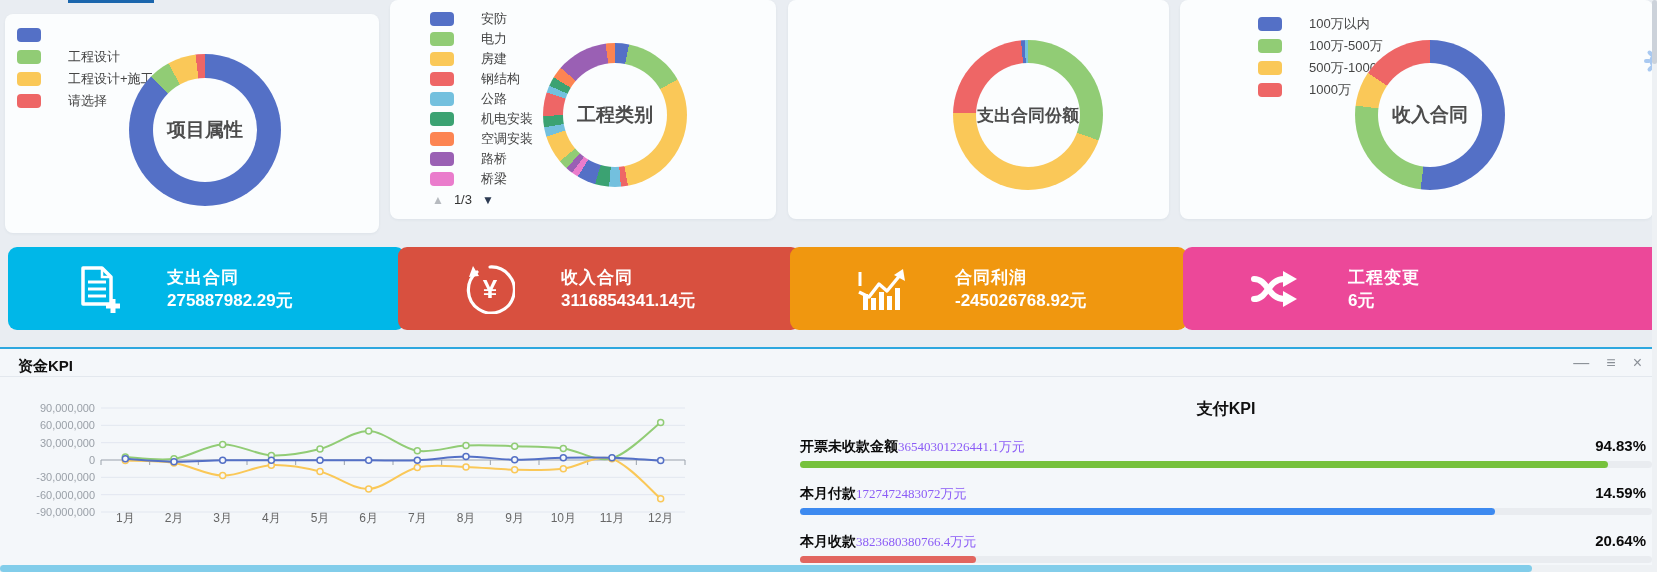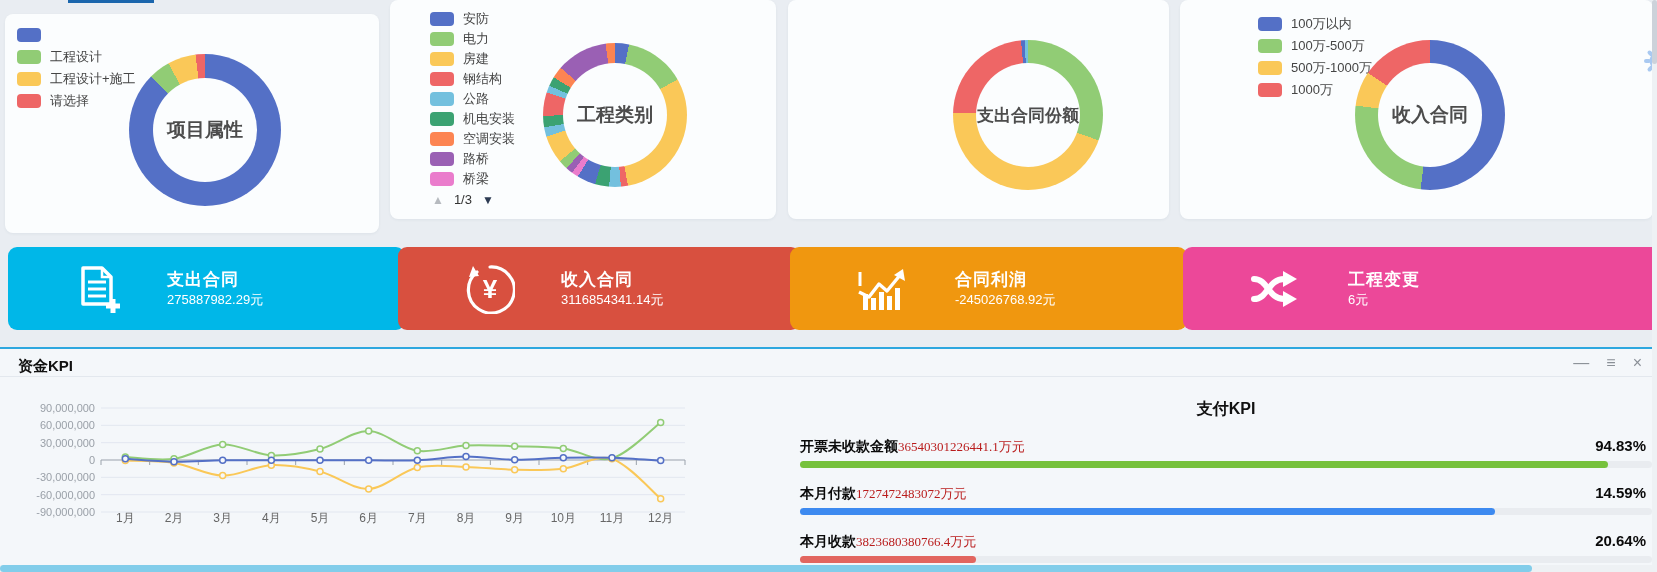--- a/index.html
+++ b/index.html
@@ -8,21 +8,21 @@
   
   .tab-indicator{position:absolute;left:68px;top:0;width:86px;height:3px;background:#1b66ad;}
   
   .panel{position:absolute;top:0;height:219px;background:#fbfdfe;border-radius:8px;
          box-shadow:0 1px 3px rgba(40,60,90,.06);}
   .p1{left:5px;width:374px;margin-top:14px;} .p2{left:390px;width:386px;}
   .p3{left:788px;width:381px;} .p4{left:1180px;width:473px;}
   .legend{position:absolute;display:flex;flex-direction:column;}
   .p1 .legend{left:12px;top:10px;} .p2 .legend{left:40px;top:9px;}
   .p3 .legend{left:60px;top:13px;} .p4 .legend{left:78px;top:13px;}
-  .legend-item{display:flex;align-items:center;gap:9px;height:22px;cursor:pointer;}
+  .legend-item{display:flex;align-items:center;gap:27px;height:22px;cursor:pointer;}
   .p2 .legend-item{height:20px;}
   .swatch{width:24px;height:14px;border-radius:4px;flex:0 0 auto;}
   .legend-label{font-size:13px;color:#454545;white-space:nowrap;}
   .donut{position:absolute;border-radius:50%;}
   .hole{position:absolute;background:#fbfdfe;border-radius:50%;
         display:flex;align-items:center;justify-content:center;}
   .donut-title{font-size:19px;font-weight:bold;color:#4c4c4c;white-space:nowrap;}
   .d1{left:124px;top:40px;width:152px;height:152px;} .d1 .hole{inset:24px;}
   .d2{left:153px;top:43px;width:144px;height:144px;} .d2 .hole{inset:20px;}
   .d3{left:165px;top:40px;width:150px;height:150px;} .d3 .hole{inset:23px;}
@@ -33,34 +33,34 @@
   .pager-up{color:#b6babf;font-size:12px;cursor:pointer;}
   .pager-down{color:#2c3a52;font-size:12px;cursor:pointer;}
   
   .card{position:absolute;top:247px;height:83px;border-radius:9px;display:flex;
         align-items:center;color:#fff;cursor:pointer;padding-left:25px;}
   .c1{left:8px;width:372px;} .c2{left:398px;width:377px;}
   .c3{left:790px;width:372px;} .c4{left:1183px;width:460px;}
   .card-icon{margin-left:42px;display:flex;}
   .card-text{margin-left:46px;}
   .card-title{font-size:17px;font-weight:bold;letter-spacing:1px;}
-  .card-value{font-size:13px;font-weight:normal;}
+  .card-value{font-size:17px;font-weight:bold;}
   
   .funds{position:absolute;left:0;top:347px;width:1652px;height:225px;background:#f4f7fa;
          border-top:2px solid #2da7df;}
   .funds-title{position:absolute;left:18px;top:8px;font-size:15px;font-weight:bold;color:#111;}
   .win-controls{position:absolute;right:10px;top:4px;display:flex;gap:17px;color:#8a9097;
                 font-size:16px;}
   .win-controls span{cursor:pointer;line-height:20px;}
   .funds-divider{position:absolute;left:0;right:0;top:27px;height:1px;background:#e3e8ee;}
   .pay-title{position:absolute;left:800px;top:50px;width:852px;text-align:center;
              font-size:16px;font-weight:bold;color:#111;}
   .pay-row{position:absolute;left:800px;width:852px;height:18px;}
   .pay-label{font-weight:bold;font-size:14px;color:#0a0a0a;}
-  .pay-value{font-size:13px;color:#b91c1c;font-family:"Liberation Serif","DejaVu Serif",serif;}
+  .pay-value{font-size:13px;color:#8b5cf6;font-family:"Liberation Serif","DejaVu Serif",serif;}
   .pay-pct{position:absolute;right:6px;top:0;font-weight:bold;font-size:15px;color:#0a0a0a;}
   .pay-track{position:absolute;left:800px;width:852px;height:7px;border-radius:4px;
              background:#e9ecf0;}
   .pay-fill{height:100%;border-radius:4px;}
   
   .hscroll-track{position:absolute;left:0;top:565px;width:1657px;height:7px;background:#eef1f4;}
   .hscroll-thumb{position:absolute;left:0;top:565px;width:1532px;height:7px;background:#82cdea;
                  border-radius:4px;cursor:grab;}
   .vscroll-track{position:absolute;right:0;top:0;width:5px;height:572px;background:#eef1f4;}
   .vscroll-thumb{position:absolute;right:0;top:0;width:5px;height:64px;background:#ccd2da;

